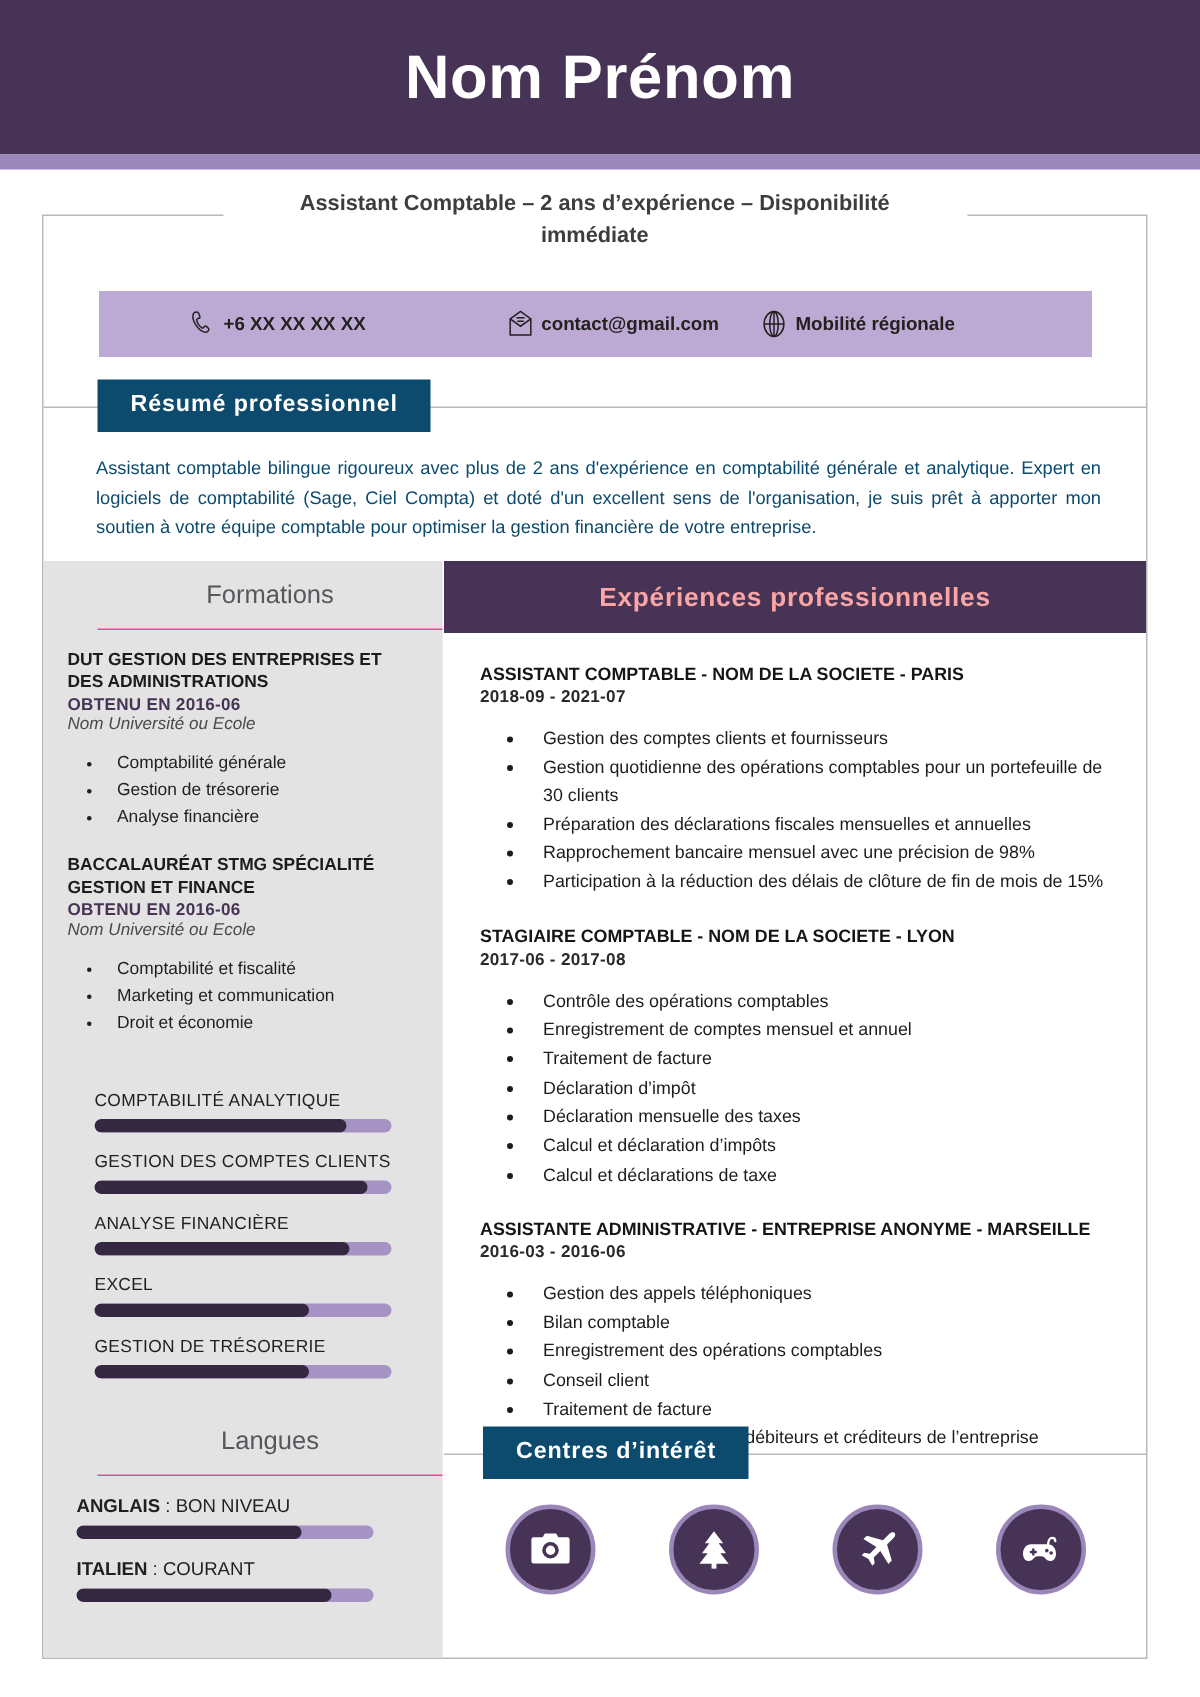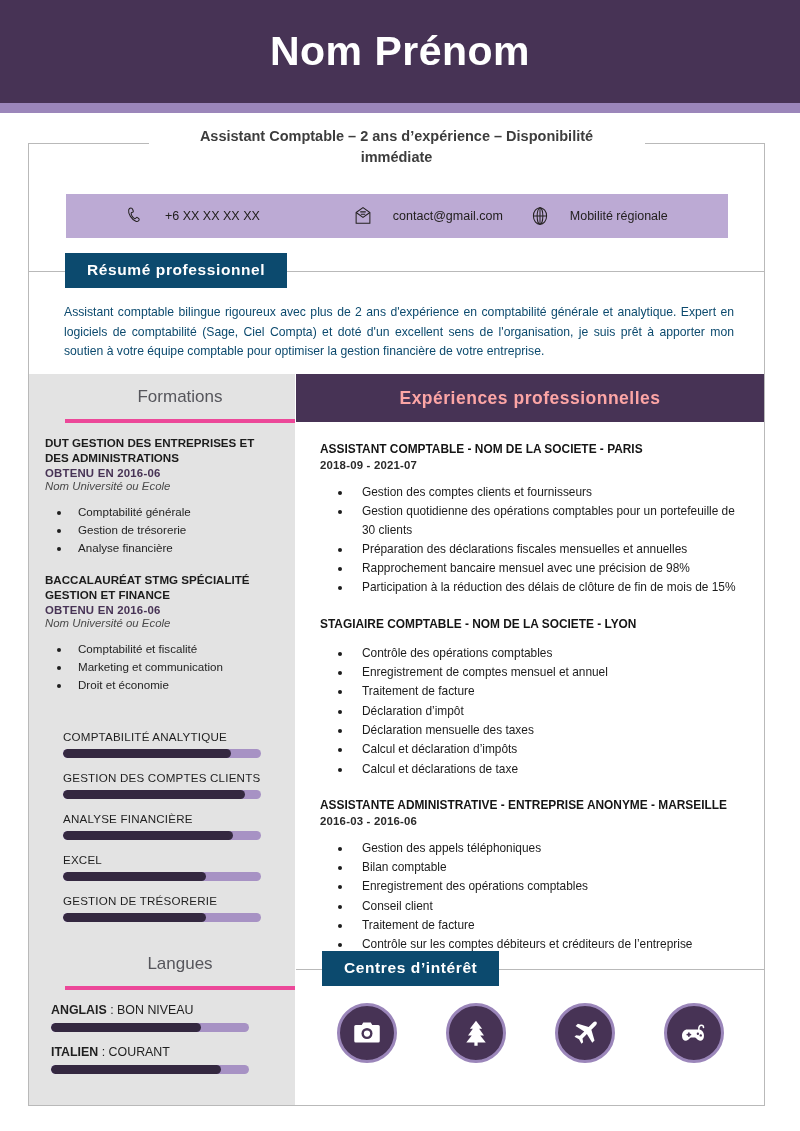--- a/index.html
+++ b/index.html
@@ -79,23 +79,23 @@
     height: 44px;
     background: #bcaad4;
     display: flex;
     align-items: center;
     z-index: 5;
     box-sizing: border-box;
   }
   .contact-item {
     display: flex;
     align-items: center;
-    gap: 19px;
+    gap: 3px;
     font-size: 12.5px;
-    font-weight: normal;
+    font-weight: bold;
     color: #23201f;
     white-space: nowrap;
   }
   .contact-item.phone  { margin-left: 58px; }
   .contact-item.email  { margin-left: 92px; }
   .contact-item.geo    { margin-left: 26px; }
   .c-icon { width: 22px; height: 22px; display: block; }
 
   
   .badge {
@@ -154,21 +154,21 @@
     width: 468px;
     box-sizing: border-box;
   }
 
   
   .left-title {
     text-align: center;
     font-size: 17px;
     color: #56565c;
     padding: 13px 0 12px 0;
-    border-bottom: 4px solid #ec4899;
+    border-bottom: 1px solid #ec4899;
     font-weight: normal;
     margin-left: 36px;
   }
   .left-body { padding: 13px 16px 6px 16px; }
 
   .edu-block { margin-bottom: 16px; }
   .edu-title {
     font-size: 11.6px;
     font-weight: bold;
     color: #1c1c1c;
@@ -451,20 +451,21 @@
         <li>Gestion des comptes clients et fournisseurs</li>
         <li>Gestion quotidienne des opérations comptables pour un portefeuille de 30 clients</li>
         <li>Préparation des déclarations fiscales mensuelles et annuelles</li>
         <li>Rapprochement bancaire mensuel avec une précision de 98%</li>
         <li>Participation à la réduction des délais de clôture de fin de mois de 15%</li>
       </ul>
     </div>
 
     <div class="exp-block">
       <div class="exp-title">STAGIAIRE COMPTABLE - NOM DE LA SOCIETE - LYON</div>
+      <div class="exp-date">2017-06 - 2017-08</div>
       <ul class="exp-list">
         <li>Contrôle des opérations comptables</li>
         <li>Enregistrement de comptes mensuel et annuel</li>
         <li>Traitement de facture</li>
         <li>Déclaration d’impôt</li>
         <li>Déclaration mensuelle des taxes</li>
         <li>Calcul et déclaration d’impôts</li>
         <li>Calcul et déclarations de taxe</li>
       </ul>
     </div>

